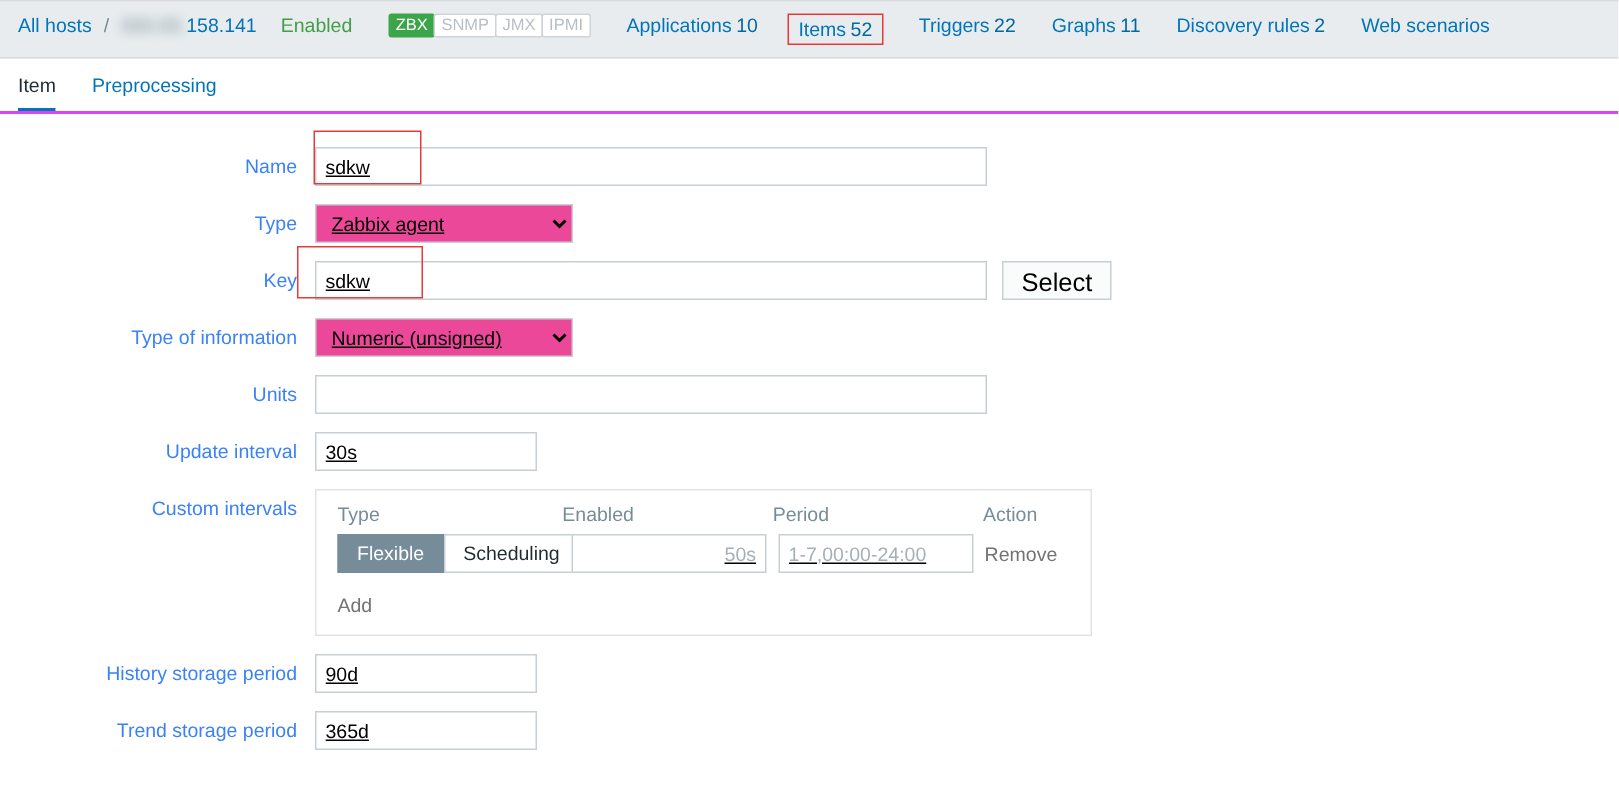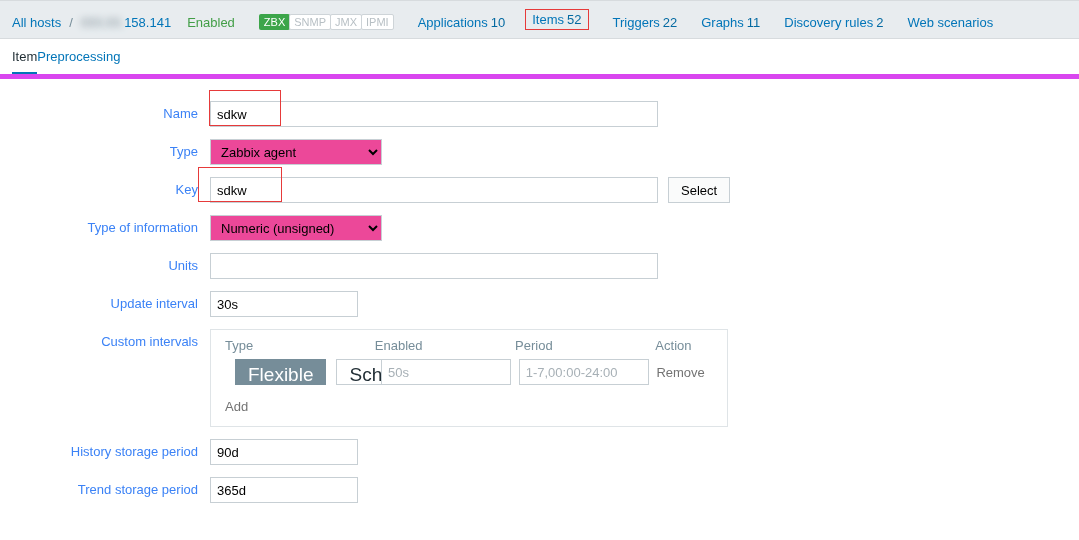--- a/index.html
+++ b/index.html
@@ -10,21 +10,21 @@
     color: #1f2c33;
     background: #fff;
     width: 1079px;
   }
   .top-bar {
     background: #e8ecef;
     border-top: 1px solid #d7dbde;
     border-bottom: 1px solid #d7dbde;
     padding: 8px 12px;
     display: flex;
-    align-items: flex-end;
+    align-items: flex-start;
     gap: 6px;
     font-size: 13px;
   }
   .top-bar a { color: #0275b8; text-decoration: none; }
   .top-bar .sep { color: #768d99; margin: 0 2px; }
   .enabled { color: #429e47; margin-left: 10px; }
   .tag {
     display: inline-block;
     font-size: 11px;
     border-radius: 2px;
@@ -43,21 +43,22 @@
   .items-box {
     border: 1px solid #e63a3a;
     display: inline-block;
     padding: 2px 6px;
     margin-left: 14px;
   }
 
   .tabs {
     display: flex;
     padding: 10px 12px 0 12px;
-    border-bottom: 5px solid #d946ef;
+    border-bottom: 2px solid #d946ef;
+    gap: 24px;
   }
   .tab {
     color:#0275b8; cursor:pointer; padding-bottom: 8px;
   }
   .tab.active {
     color:#1f2c33; border-bottom: 2px solid #0275b8;
   }
 
   .form {
     padding: 16px 0 0 0;
@@ -80,33 +81,34 @@
     align-items: center;
     gap: 10px;
   }
   input[type=text], select {
     font-family: inherit;
     font-size: 13px;
     border: 1px solid #c7cfd4;
     background: #fff;
     padding: 4px 6px;
     height: 26px;
+    text-decoration: underline;
   }
   select { height: 26px; background:#ec4899; }
   .w-large { width: 448px; }
   .w-medium { width: 172px; }
   .w-small { width: 148px; }
   .btn {
     border: 1px solid #c7cfd4;
     background: #fafbfb;
     padding: 4px 12px;
     height: 26px;
     cursor: pointer;
     font-family: inherit;
-    font-size: 13px;
+    font-size: 17px;
   }
   .link { color:#737373; cursor:pointer; text-decoration: none; }
   .red-box { position: relative; }
   .red-outline {
     position: absolute;
     border: 1px solid #e63a3a;
   }
   .outline-name { left: -1px; top: -11px; width: 72px; height: 36px; }
   .outline-key { left: -12px; top: -10px; width: 84px; height: 35px; }
 
@@ -125,23 +127,22 @@
   .col-period { width: 146px; }
   .col-act    { width: 60px; }
   .seg-group {
     display: flex;
     height: 26px;
   }
   .seg {
     border: 1px solid #c7cfd4;
     background: #fff;
     padding: 4px 12px;
-    font-size: 19px;
+    font-size: 13px;
     cursor: pointer;
-    margin-left: 10px;
   }
   .seg.active {
     background: #768d99; color:#fff; border-color:#768d99;
   }
   input::placeholder { color:#a7b0b6; }
   .blurred-ip {
     display:inline-block;
     color: transparent;
     text-shadow: 0 0 7px #7a8a93;
     user-select: none;
@@ -255,21 +256,21 @@
           <div class="col col-act">Action</div>
         </div>
         <div class="ci-row">
           <div class="col-type">
             <div class="seg-group">
               <div class="seg active">Flexible</div>
               <div class="seg">Scheduling</div>
             </div>
           </div>
           <div class="col-int">
-            <input type="text" style="width: 130px;" placeholder="50s">
+            <input type="text" style="width: 130px; text-align: right;" placeholder="50s">
           </div>
           <div class="col-period">
             <input type="text" style="width: 130px;" placeholder="1-7,00:00-24:00">
           </div>
           <div class="col-act">
             <a class="link">Remove</a>
           </div>
         </div>
         <div style="margin-top:14px;">
           <a class="link">Add</a>

